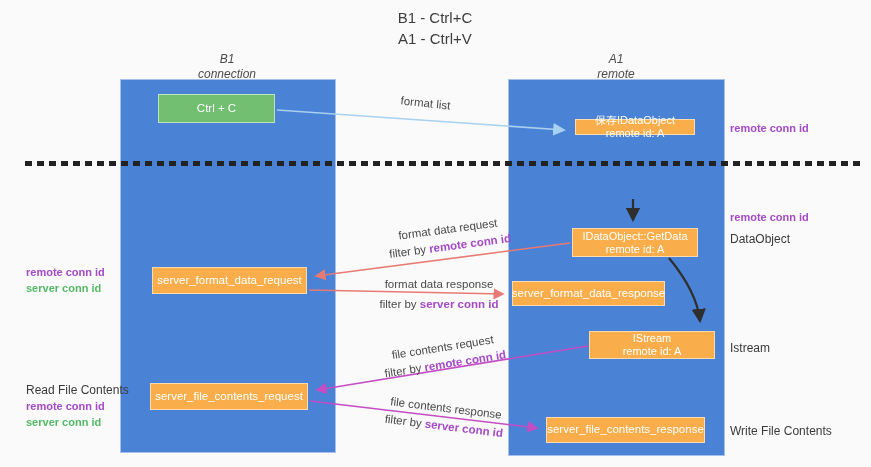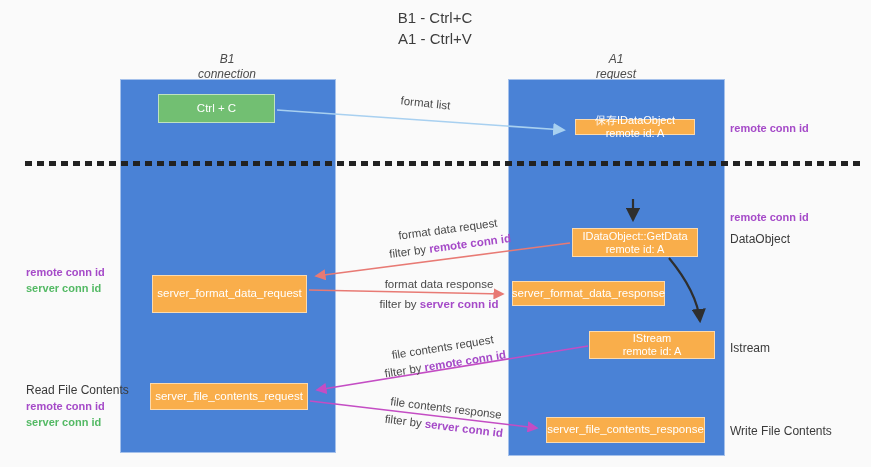--- a/index.html
+++ b/index.html
@@ -46,21 +46,21 @@
     <div>B1 - Ctrl+C</div>
     <div>A1 - Ctrl+V</div>
   </div>
 
   <div class="col-header left">
     <div>B1</div>
     <div>connection</div>
   </div>
   <div class="col-header right">
     <div>A1</div>
-    <div>request</div>
+    <div>remote</div>
   </div>
 
   <div class="lane left"></div>
   <div class="lane right"></div>
 
   <div class="dashed-sep"></div>
 
   <div class="box green" style="left:158px; top:94px; width:117px; height:29px;">
     <div>Ctrl + C</div>
   </div>
@@ -69,21 +69,21 @@
     <div>保存IDataObject</div>
     <div>remote id: A</div>
   </div>
 
 
   <div class="box orange" style="left:572px; top:228px; width:126px; height:29px; font-size:11px; line-height:13px;">
     <div>IDataObject::GetData</div>
     <div>remote id: A</div>
   </div>
 
-  <div class="box orange" style="left:152px; top:267px; width:155px; height:38px;margin-top:8px;">
+  <div class="box orange" style="left:152px; top:267px; width:155px; height:27px;">
     <div>server_format_data_request</div>
   </div>
 
   <div class="box orange" style="left:512px; top:281px; width:153px; height:25px;">
     <div>server_format_data_response</div>
   </div>
 
   <div class="box orange" style="left:589px; top:331px; width:126px; height:28px; font-size:11px; line-height:13px;">
     <div>IStream</div>
     <div>remote id: A</div>

